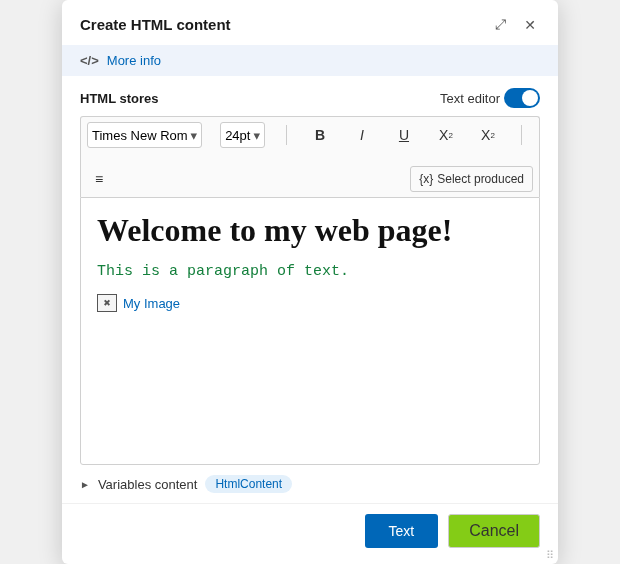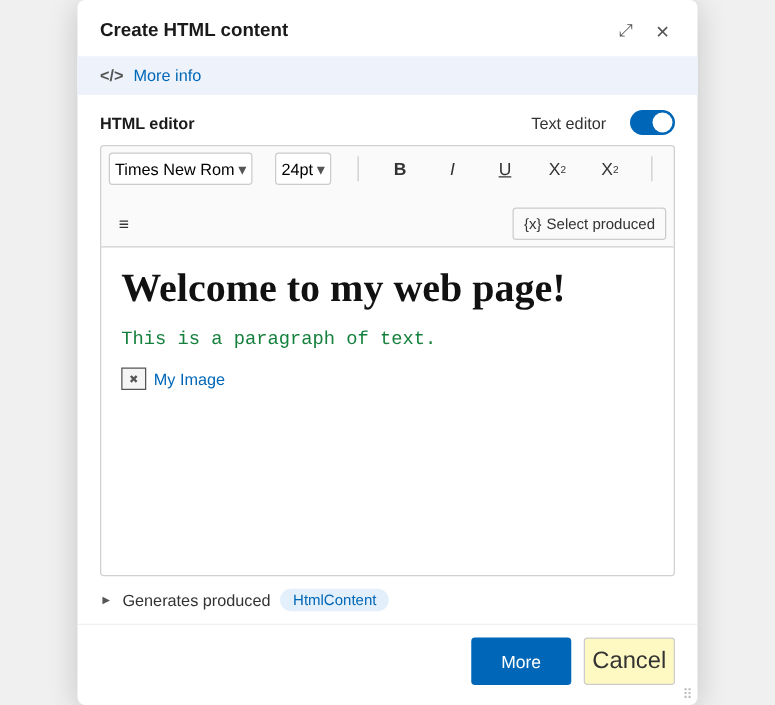--- a/index.html
+++ b/index.html
@@ -80,21 +80,21 @@
       margin-bottom: 8px;
     }
     .editor-label {
       font-size: 13px;
       font-weight: 600;
       color: #1a1a1a;
     }
     .text-editor-toggle {
       display: flex;
       align-items: center;
-      gap: 19px;
+      gap: 4px;
       font-size: 13px;
       color: #333;
     }
     .toggle {
       width: 36px;
       height: 20px;
       background: #0067b8;
       border-radius: 10px;
       position: relative;
       display: inline-block;
@@ -246,26 +246,26 @@
     .btn-save {
       background: #0067b8;
       color: #fff;
       border: none;
       border-radius: 3px;
       padding: 7px 24px;
       font-size: 14px;
       cursor: pointer;
     }
     .btn-cancel {
-      background: #fef9c3;
+      background: #84cc16;
       color: #333;
       border: 1px solid #ccc;
       border-radius: 3px;
-      padding: 7px 6px;
-      font-size: 19px;
+      padding: 7px 20px;
+      font-size: 16px;
       cursor: pointer;
     }
     .resize-handle {
       position: absolute;
       bottom: 2px;
       right: 4px;
       color: #bbb;
       font-size: 11px;
     }
   </style>
@@ -286,21 +286,21 @@
     </div>
   </div>
 
   <div class="info-banner">
     <span class="code-icon">&lt;/&gt;</span>
     <a href="#">More info</a>
   </div>
 
   <div class="editor-section">
     <div class="editor-header">
-      <span class="editor-label">HTML editor</span>
+      <span class="editor-label">HTML stores</span>
       <div class="text-editor-toggle">
         <span>Text editor</span>
         <div class="toggle"></div>
       </div>
     </div>
 
     <div class="toolbar">
       <div class="toolbar-select">
         <span>Times New Rom</span>
         <span class="chevron">▾</span>
@@ -337,23 +337,23 @@
       <div class="content-paragraph">This is a paragraph of text.</div>
       <div class="content-image-placeholder">
         <div class="img-icon">✖</div>
         <span>My Image</span>
       </div>
     </div>
   </div>
 
   <div class="variables-section">
     <span class="chevron-right">►</span>
-    <span>Generates produced</span>
+    <span>Variables content</span>
     <span class="badge">HtmlContent</span>
   </div>
 
   <div class="dialog-footer">
-    <button class="btn-save">More</button>
+    <button class="btn-save">Text</button>
     <button class="btn-cancel">Cancel</button>
   </div>
 
   <span class="resize-handle">⠿</span>
 </div>
 
 </body></html>

